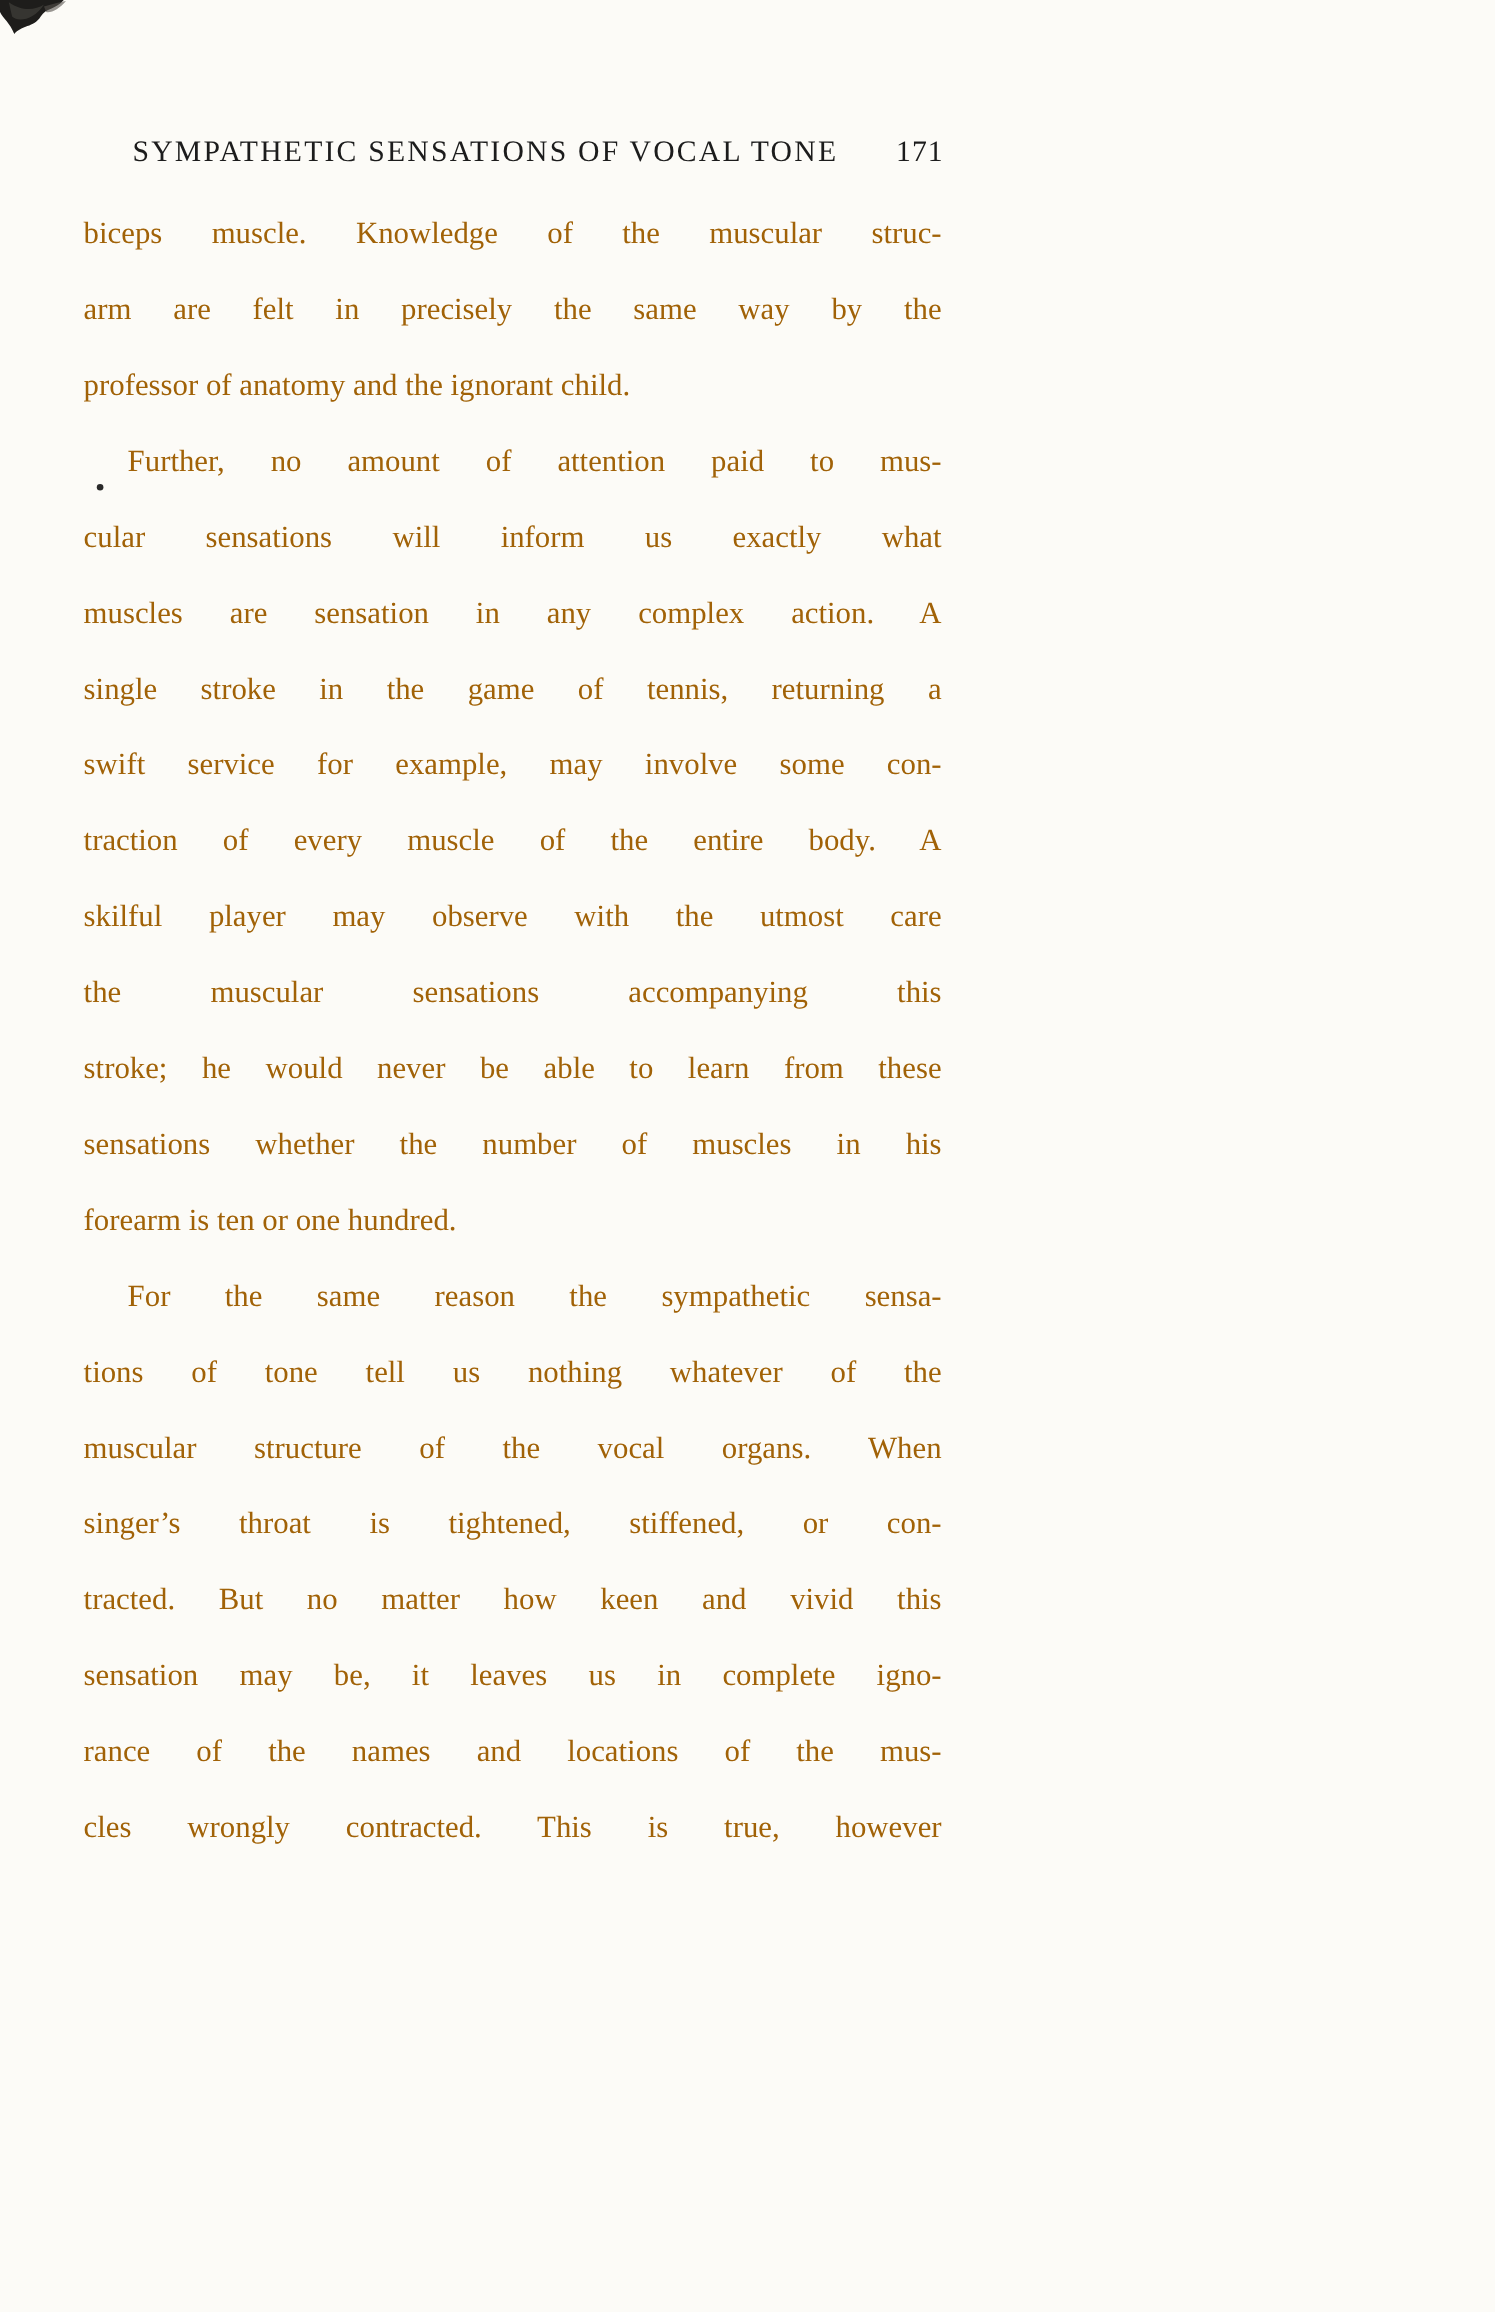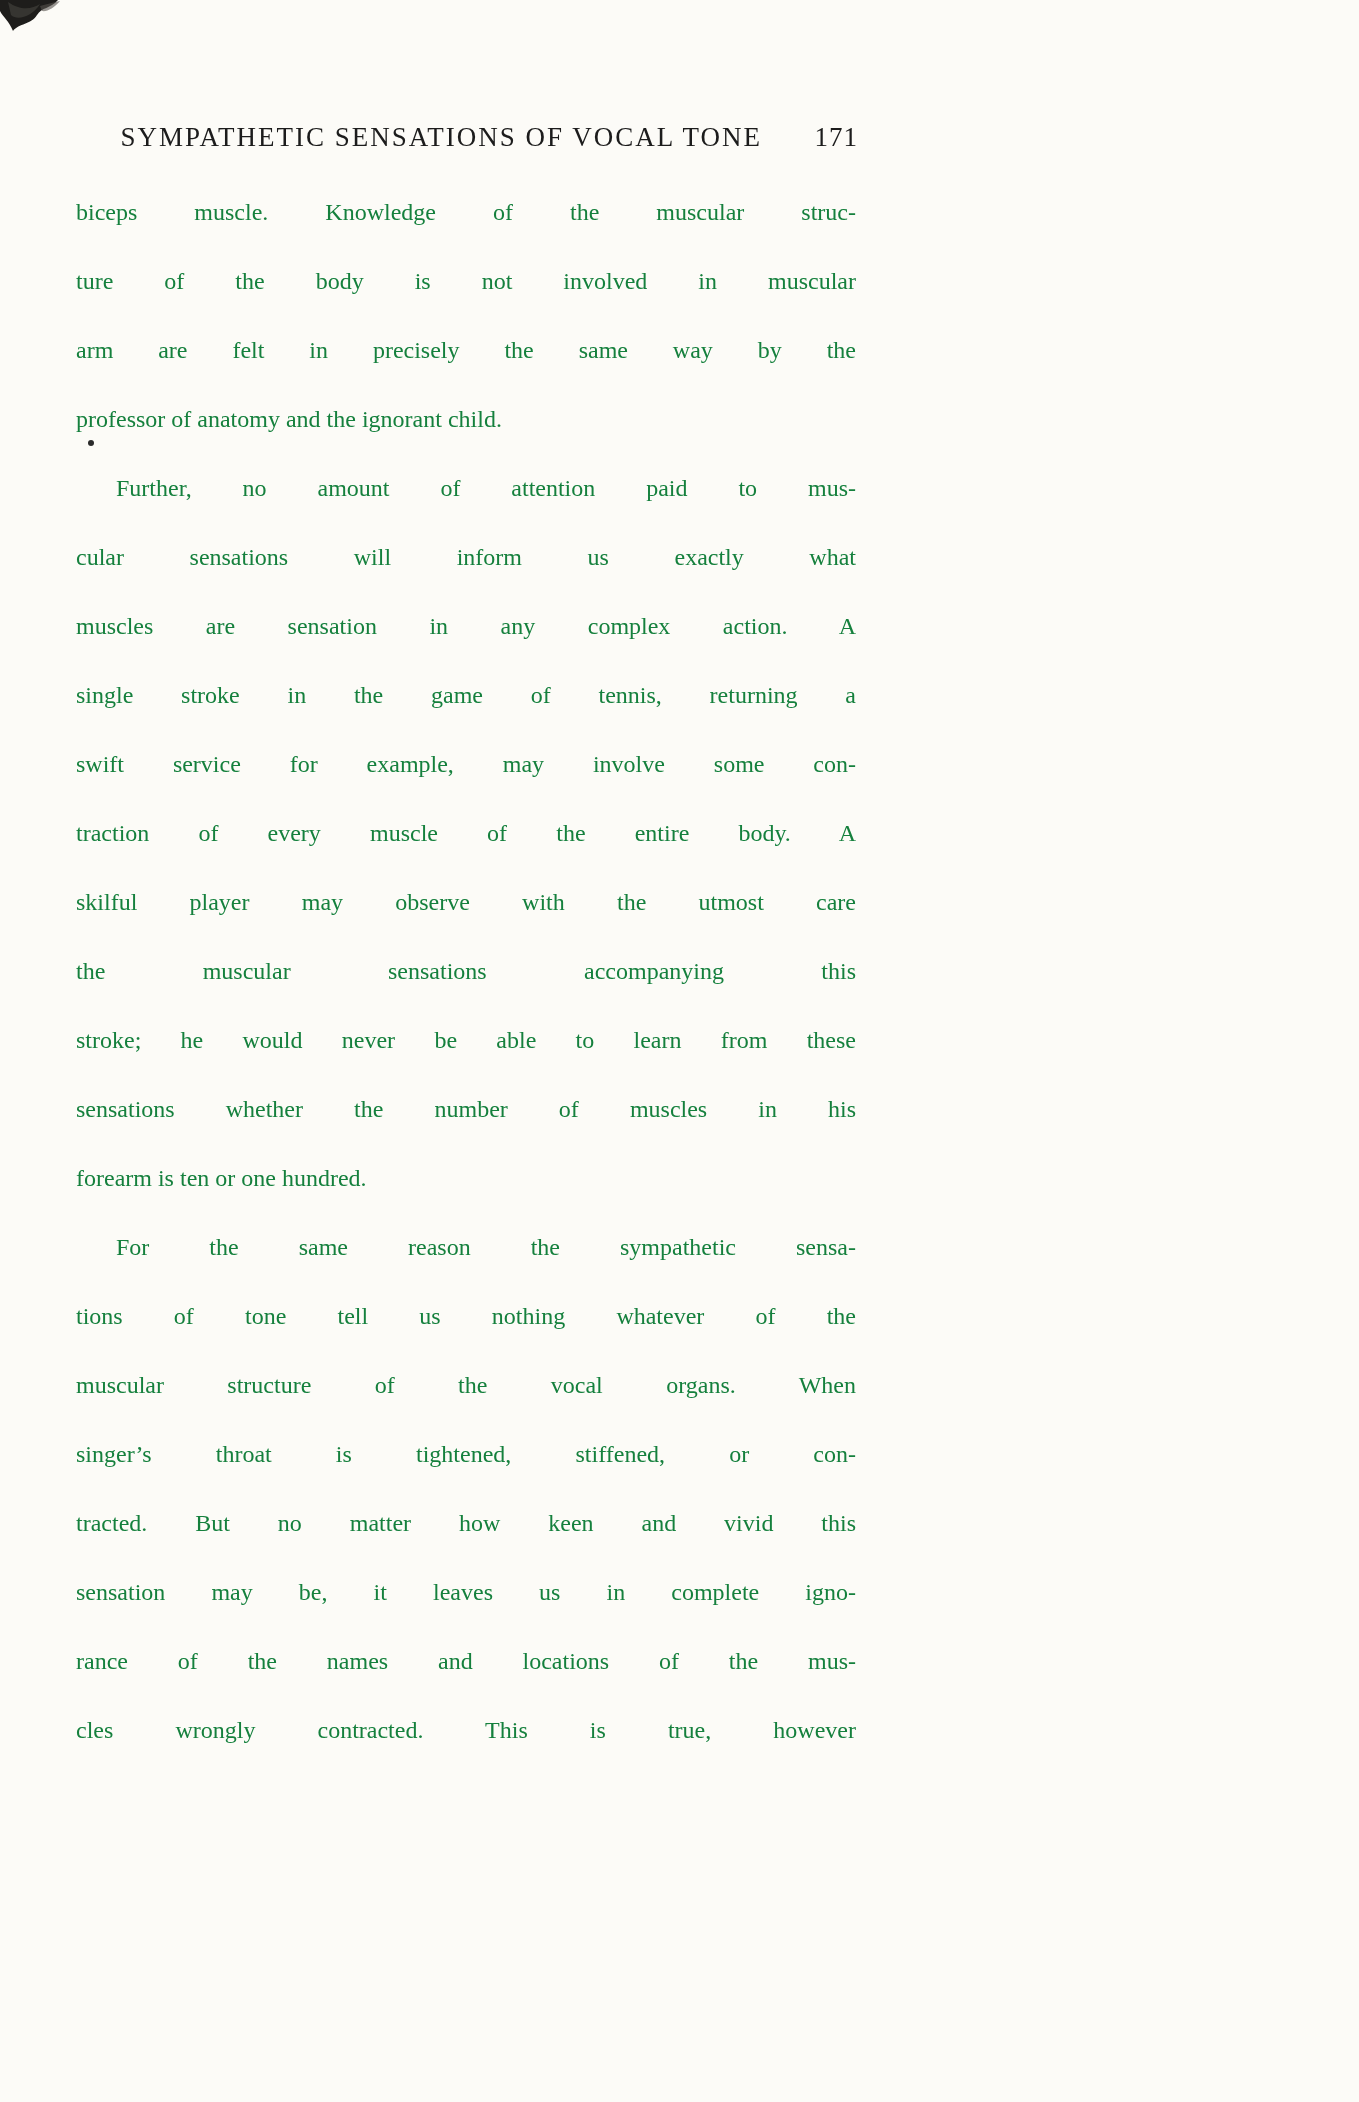--- a/index.html
+++ b/index.html
@@ -40,23 +40,23 @@
   }
   .running-header .page-number {
     margin-left: 10px;
     letter-spacing: 1px;
   }
   .text-block {
     position: absolute;
     left: 76px;
     top: 178px;
     width: 780px;
-    font-size: 24px;
+    font-size: 28px;
     line-height: 69px;
-    color: #15803d;
+    color: #a16207;
   }
   .line {
     text-align: justify;
     text-align-last: justify;
   }
   .line.end {
     text-align-last: left;
   }
   .line.indent {
     text-indent: 40px;
@@ -86,21 +86,20 @@
     <span class="header-title">SYMPATHETIC SENSATIONS OF VOCAL TONE</span>
     <span class="page-number">171</span>
   </div>
 
   <div class="text-block">
 
     <span class="dot-artifact"></span>
 
     <div class="paragraph">
       <div class="line">biceps muscle. Knowledge of the muscular struc-</div>
-      <div class="line">ture of the body is not involved in muscular</div>
       <div class="line">arm are felt in precisely the same way by the</div>
       <div class="line end">professor of anatomy and the ignorant child.</div>
     </div>
 
     <div class="paragraph">
       <div class="line indent">Further, no amount of attention paid to mus-</div>
       <div class="line">cular sensations will inform us exactly what</div>
       <div class="line">muscles are sensation in any complex action. A</div>
       <div class="line">single stroke in the game of tennis, returning a</div>
       <div class="line">swift service for example, may involve some con-</div>

